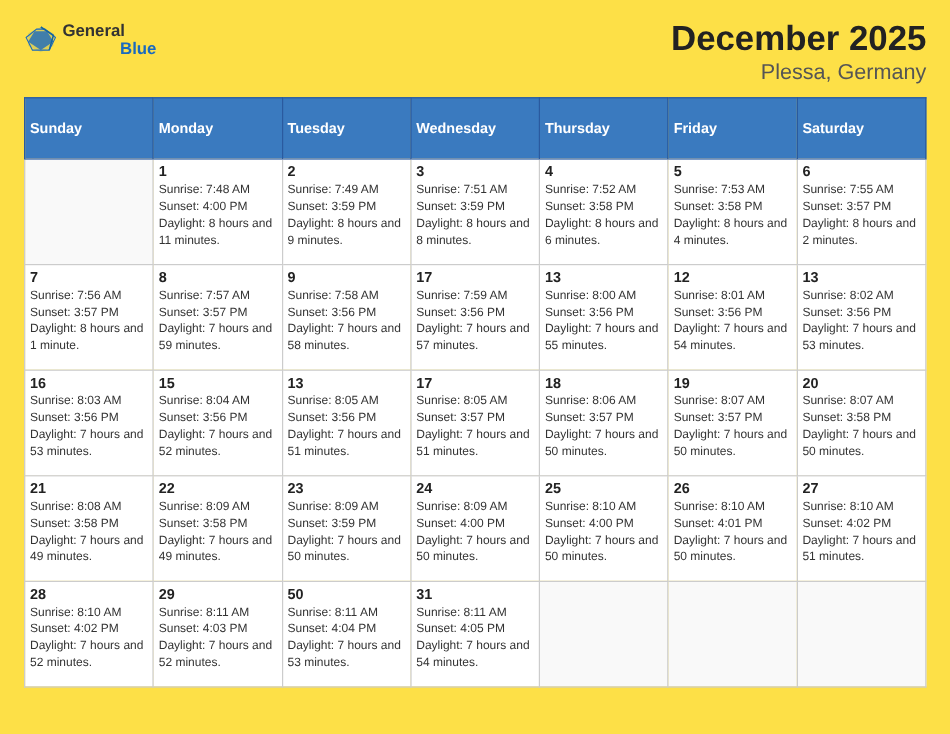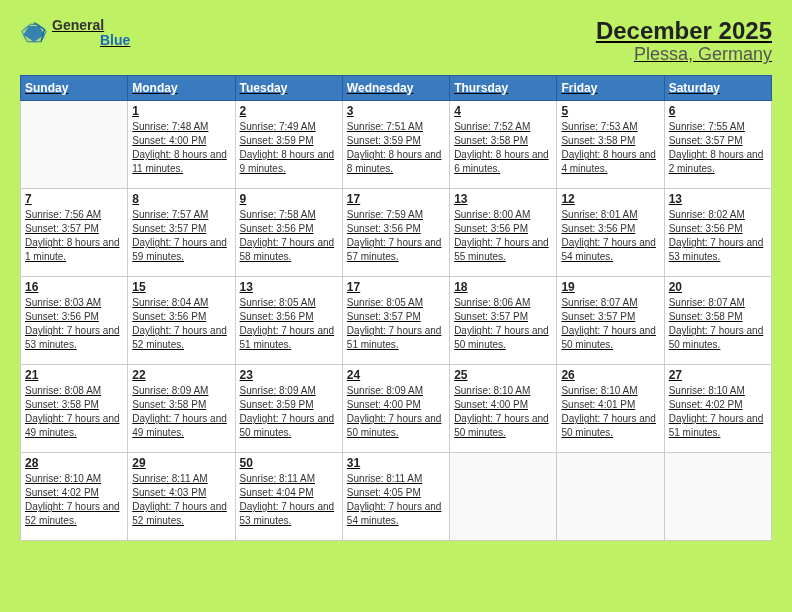--- a/index.html
+++ b/index.html
@@ -7,22 +7,21 @@
       font-family: Arial, sans-serif;
       background: #fff;
       width: 792px;
       height: 612px;
       overflow: hidden;
     }
     .page {
       width: 792px;
       height: 612px;
       padding: 18px 20px 10px 20px;
-      background: #bef264;
-      text-decoration: underline;
+      background: #fde047;
     }
     .header {
       display: flex;
       justify-content: space-between;
       align-items: flex-start;
       margin-bottom: 10px;
     }
     .logo {
       display: flex;
       align-items: center;
@@ -38,40 +37,40 @@
     .logo-text .general { color: #333; }
     .logo-text .blue { color: #1a6abf; padding-left: 48px; }
     .logo-icon {
       width: 28px;
       height: 28px;
     }
     .title-block {
       text-align: right;
     }
     .month-title {
-      font-size: 24px;
+      font-size: 29px;
       font-weight: bold;
       color: #222;
       line-height: 1.1;
     }
     .location {
       font-size: 18px;
       color: #555;
     }
     .calendar {
       width: 100%;
       border-collapse: collapse;
       table-layout: fixed;
     }
     .calendar th {
       background: #3a7abf;
       color: #fff;
       font-size: 12px;
       font-weight: bold;
-      padding: 5px 4px;
+      padding: 18px 4px;
       text-align: left;
       border: 1px solid #2a5a9f;
     }
     .calendar td {
       border: 1px solid #ccc;
       vertical-align: top;
       padding: 3px 4px;
       font-size: 9.5px;
       color: #333;
       height: 88px;

